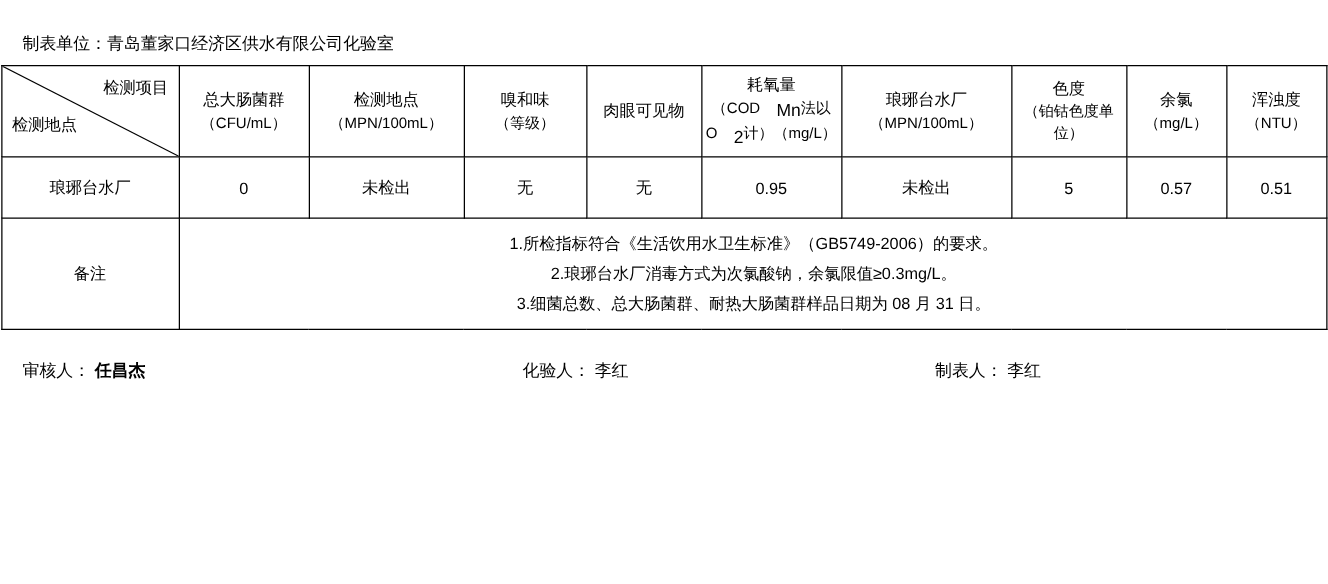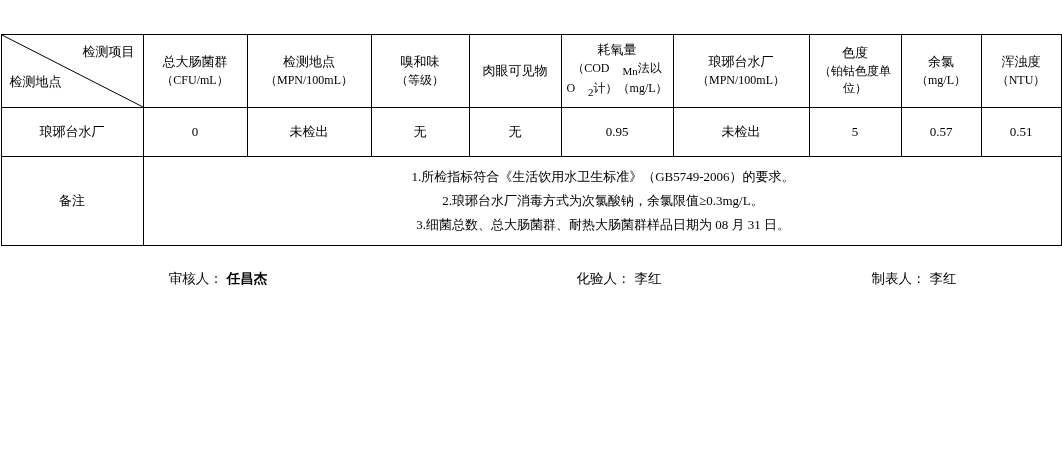--- a/index.html
+++ b/index.html
@@ -37,21 +37,20 @@
     font-size: 13.5px;
   }
   .meta-left, .meta-right {
     white-space: nowrap;
   }
   table.main {
     border-collapse: collapse;
     width: 1030px;
     margin: 0 auto;
     table-layout: fixed;
-    font-family: Liberation Serif, serif;
   }
   table.main td, table.main th {
     border: 1px solid #000000;
     text-align: center;
     vertical-align: middle;
     font-size: 13px;
     font-weight: normal;
     padding: 2px 2px;
   }
   .corner-cell {
@@ -86,21 +85,21 @@
   .hdr-line1 {
     display: block;
     line-height: 1.45;
   }
   .hdr-line2 {
     display: block;
     line-height: 1.45;
     font-size: 12px;
   }
   .hdr-line2 .sub {
-    font-size: 11px;
+    font-size: 14px;
     vertical-align: sub;
     margin-left: 13px;
   }
   .row-data td {
     height: 44px;
   }
   .row-std td {
     height: 44px;
   }
   .note-label {
@@ -112,37 +111,37 @@
     line-height: 1.85;
     font-size: 12.5px;
   }
   .note-cell div {
     white-space: nowrap;
   }
   .footer-row {
     display: flex;
     padding: 24px 18px 0 18px;
     font-size: 13.5px;
-    text-align: center;
   }
   .footer-item {
     white-space: nowrap;
   }
   .f1 { width: 400px; }
-  .f2 { width: 330px; margin-left: 36px; }
+  .f2 { width: 330px; }
   .f3 { flex: 1; }
   .bold-name { font-weight: bold; }
 </style>
 </head>
 <body>
 
 <div class="page">
 
 
   <div class="meta-row">
+    <div class="meta-left">制表单位：青岛董家口经济区供水有限公司化验室</div>
   </div>
 
   <table class="main">
     <colgroup>
       <col style="width:142px">
       <col style="width:104px">
       <col style="width:124px">
       <col style="width:98px">
       <col style="width:92px">
       <col style="width:112px">

